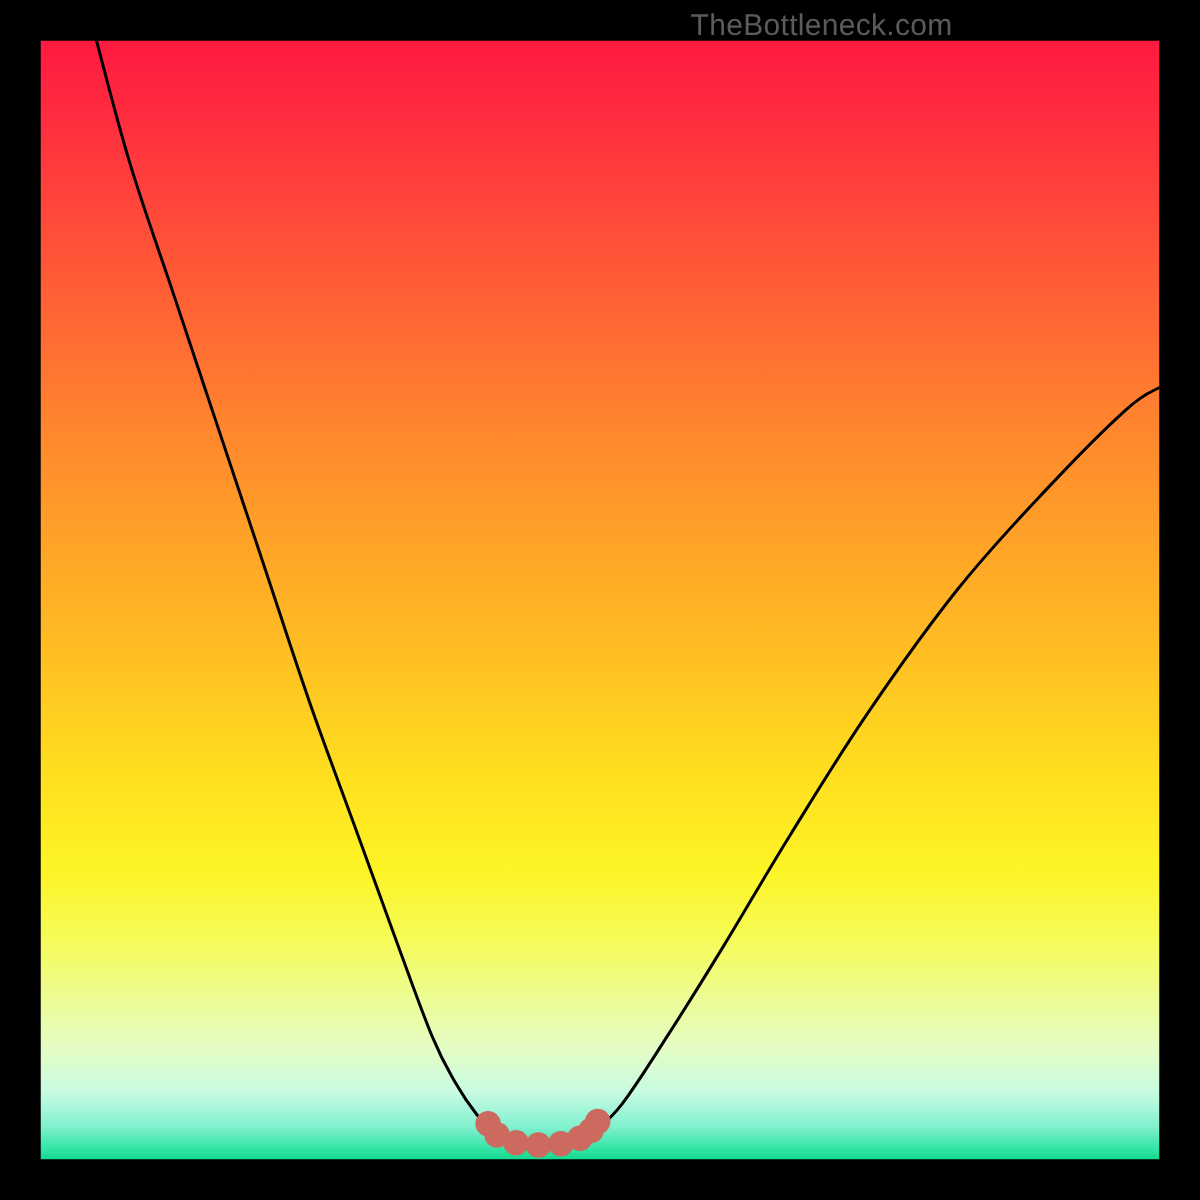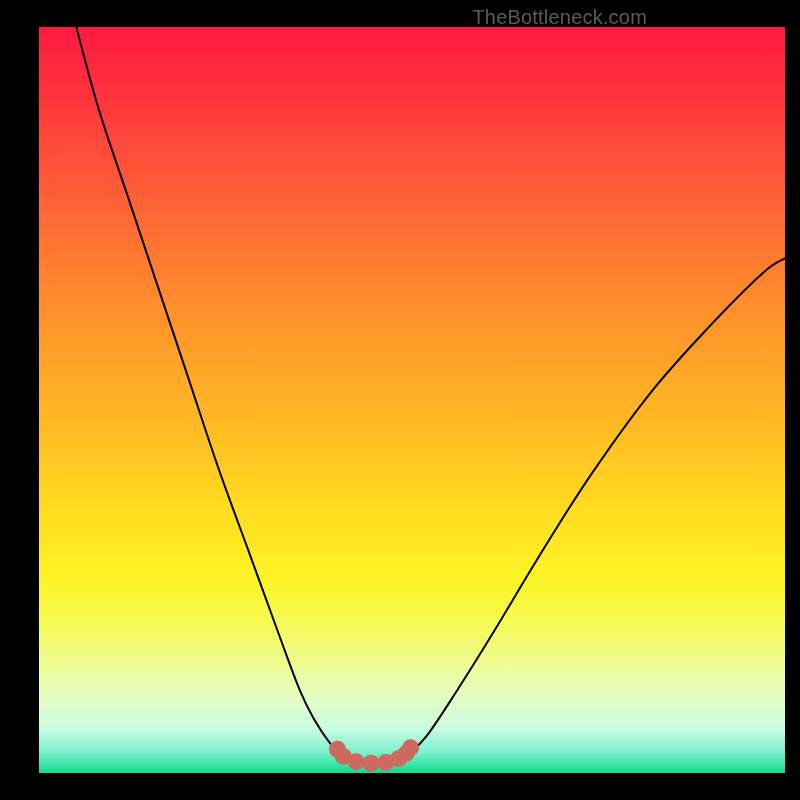--- a/index.html
+++ b/index.html
@@ -5,21 +5,21 @@
   html, body {
     margin: 0;
     padding: 0;
     width: 800px;
     height: 800px;
     background: #000;
     overflow: hidden;
   }
   .frame {
     position: absolute;
-    left: 12px;
+    left: 0;
     top: 0;
     width: 645px;
     height: 800px;
     background: #000;
   }
   .plot {
     position: absolute;
     left: 27px;
     top: 27px;
     width: 746px;

